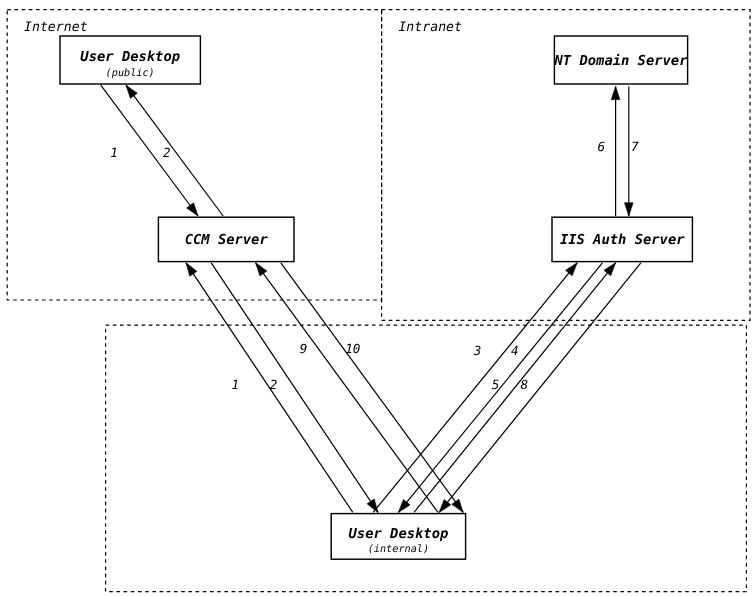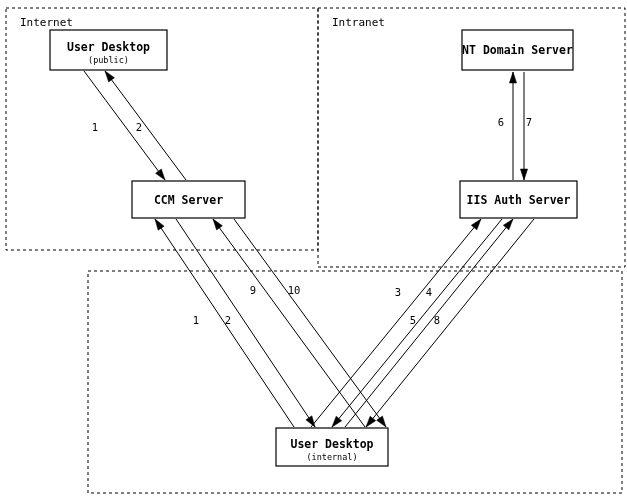--- a/index.html
+++ b/index.html
@@ -7,20 +7,21 @@
     padding: 0;
     background: #ffffff;
   }
   #canvas {
     position: relative;
     width: 627px;
     height: 497px;
     background: #ffffff;
     font-family: "DejaVu Sans Mono", monospace;
     overflow: hidden;
+    font-style: italic;
   }
   svg.diagram {
     position: absolute;
     left: 0;
     top: 0;
     width: 627px;
     height: 497px;
   }
   .zone-rect {
     fill: none;

